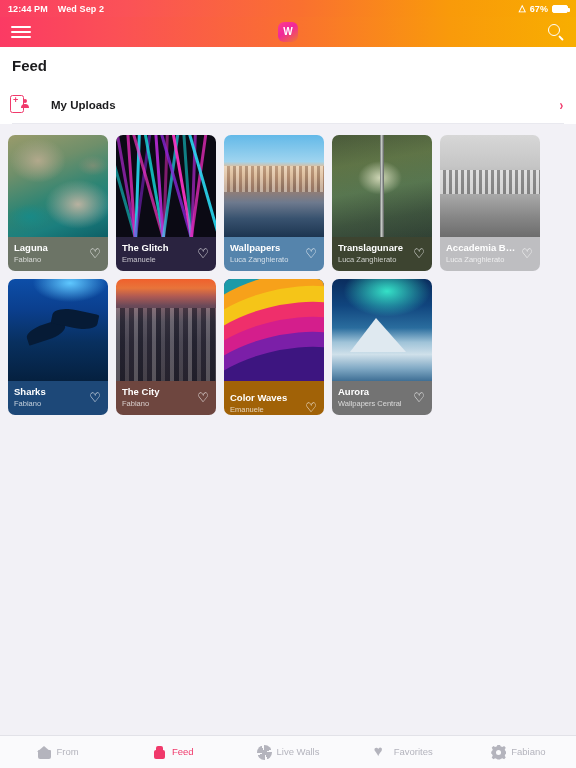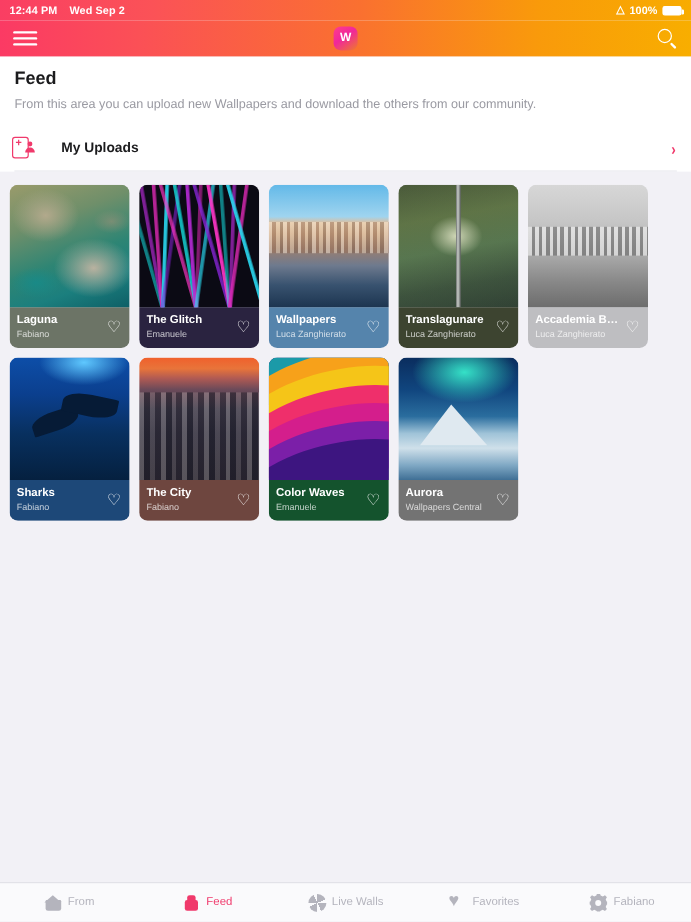--- a/index.html
+++ b/index.html
@@ -268,21 +268,21 @@
 </head>
 <body>
 
 <div id="app">
 
   <div class="statusbar">
     <span class="sb-time">12:44 PM</span>
     <span class="sb-date">Wed Sep 2</span>
     <span class="sb-right">
       <span class="wifi-glyph">△</span>
-      <span>100%</span>
+      <span>67%</span>
       <span class="batt"></span>
     </span>
   </div>
 
   <div class="navbar">
     <div class="hamburger">
       <span></span>
       <span></span>
       <span></span>
     </div>
@@ -290,21 +290,20 @@
       <span>W</span>
     </div>
     <div class="search-icon">
       <span class="ring"></span>
       <span class="stem"></span>
     </div>
   </div>
 
   <div class="header-panel">
     <div class="page-title">Feed</div>
-    <div class="page-sub">From this area you can upload new Wallpapers and download the others from our community.</div>
     <div class="uploads-row">
       <span class="addperson">
         <span class="plus">+</span>
         <span class="card"></span>
         <span class="head"></span>
         <span class="body"></span>
       </span>
       <span class="uploads-label">My Uploads</span>
       <span class="chev">›</span>
     </div>
@@ -406,21 +405,21 @@
       <div class="card">
         <div class="thumb th-waves">
           <span style="position: absolute; left: -30%; width: 160%; top: -18%; height: 48%; background: rgb(27, 154, 168); border-radius: 50% 50% 45% 55% / 70% 60% 40% 30%; transform: rotate(-14deg);"></span>
           <span style="position: absolute; left: -30%; width: 160%; top: -3%; height: 48%; background: rgb(247, 161, 26); border-radius: 50% 50% 45% 55% / 70% 60% 40% 30%; transform: rotate(-14deg);"></span>
           <span style="position: absolute; left: -30%; width: 160%; top: 12%; height: 48%; background: rgb(245, 197, 24); border-radius: 50% 50% 45% 55% / 70% 60% 40% 30%; transform: rotate(-14deg);"></span>
           <span style="position: absolute; left: -30%; width: 160%; top: 27%; height: 48%; background: rgb(239, 47, 107); border-radius: 50% 50% 45% 55% / 70% 60% 40% 30%; transform: rotate(-14deg);"></span>
           <span style="position: absolute; left: -30%; width: 160%; top: 42%; height: 48%; background: rgb(212, 30, 140); border-radius: 50% 50% 45% 55% / 70% 60% 40% 30%; transform: rotate(-14deg);"></span>
           <span style="position: absolute; left: -30%; width: 160%; top: 57%; height: 48%; background: rgb(123, 31, 168); border-radius: 50% 50% 45% 55% / 70% 60% 40% 30%; transform: rotate(-14deg);"></span>
           <span style="position: absolute; left: -30%; width: 160%; top: 72%; height: 48%; background: rgb(61, 21, 128); border-radius: 50% 50% 45% 55% / 70% 60% 40% 30%; transform: rotate(-14deg);"></span>
         </div>
-        <div class="caption" style="background: #14532d;">
+        <div class="caption" style="background: #a16207; align-items: flex-end;">
           <div class="cap-text">
             <div class="cap-title">Color Waves</div>
             <div class="cap-author">Emanuele</div>
           </div>
           <div class="heart">♡</div>
         </div>
       </div>
       <div class="card">
         <div class="thumb th-aurora">
           <span class="peak"></span>

